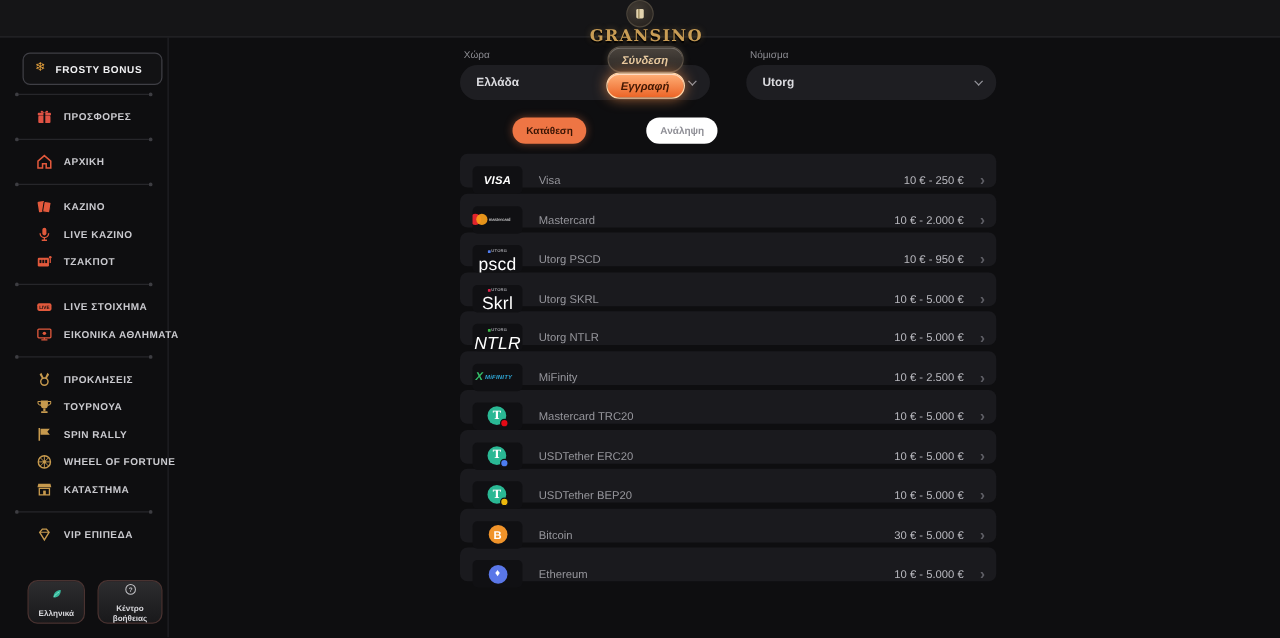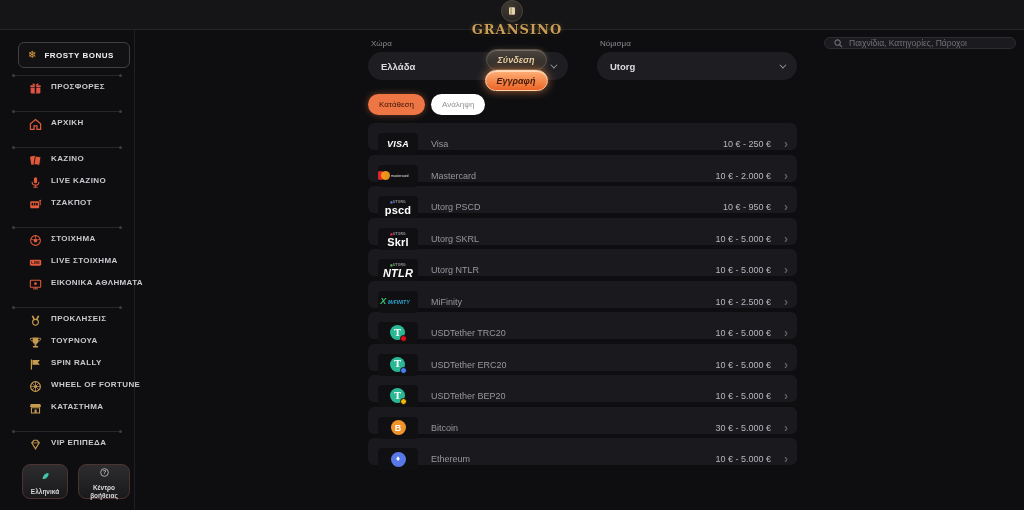--- a/index.html
+++ b/index.html
@@ -78,21 +78,21 @@
   .side-divider {
     height:1px; background:#26262a; margin:6.5px 15px; position:relative;
   }
   .side-divider::before, .side-divider::after {
     content:""; position:absolute; top:-1px; width:3px; height:3px;
     border-radius:50%; background:#3d3d42;
   }
   .side-divider::before { left:-3px; }
   .side-divider::after { right:-3px; }
   .side-item {
-    height:22px; display:flex; gap:9px;
+    height:22px; display:flex; align-items:center; gap:9px;
     padding-left:29px; cursor:pointer;
   }
   .side-icon { width:13px; height:13px; display:flex; align-items:center; justify-content:center; flex:0 0 auto; }
   .side-label {
     font-size:8px; font-weight:bold; color:#c9c9ce; letter-spacing:.4px;
     white-space:nowrap;
   }
   .side-footer {
     position:absolute; bottom:11px; left:22px; display:flex; gap:10px;
   }
@@ -116,22 +116,23 @@
   }
   .select-value { font-size:9.5px; color:#dcdce0; font-weight:bold; }
   .chev-down {
     margin-left:auto; width:5px; height:5px;
     border-right:1.4px solid #97979d; border-bottom:1.4px solid #97979d;
     transform:rotate(45deg) translateY(-2px);
   }
   .tabs { display:flex; gap:6px; margin-top:14px; }
   .tab {
     height:21px; border-radius:11px; padding:0 11px;
-    display:flex; align-items:center; font-size:8px; font-weight:normal;
+    display:flex; align-items:center; font-size:8px; font-weight:bold;
     cursor:pointer;
+    margin-left:42px;
   }
   .tab.active { background:#ee7544; color:#3a1505; box-shadow:0 0 7px rgba(238,117,68,.45); }
   .tab.inactive { background:#ffffff; color:#8f8f96; }
   .pay-list { margin-top:8px; }
   .pay-row {
     height:27px; margin-bottom:4.5px; background:#1a1a1e; border-radius:6px;
     display:flex; align-items:center; padding:15px 9px 0 10px; cursor:pointer;
   }
   .pay-tile {
     width:40px; height:22px; background:#101013; border-radius:4px;
@@ -145,21 +146,21 @@
   .lg-visa { color:#fff; font-weight:bold; font-style:italic; font-size:9px; letter-spacing:.2px; }
   .lg-mc { display:flex; align-items:center; }
   .mc-c { width:9px; height:9px; border-radius:50%; display:block; }
   .mc-red { background:#e2242c; }
   .mc-or  { background:#f79e1b; margin-left:-4px; opacity:.92; }
   .mc-t { color:#e8e8ea; font-size:6px; transform:scale(.58); transform-origin:left center; margin-left:1px; white-space:nowrap; }
   .lg-utorg { display:flex; flex-direction:column; align-items:center; line-height:1; }
   .ut-mini { display:flex; align-items:center; gap:1px; margin-bottom:1px; transform:scale(.55); transform-origin:center bottom; }
   .ut-sq { width:4px; height:4px; border-radius:1px; display:block; }
   .ut-txt { font-size:6px; color:#9d9da3; font-weight:bold; letter-spacing:.3px; }
-  .ut-main { color:#fff; font-weight:bold; font-size:11px; letter-spacing:.2px; }
+  .ut-main { color:#fff; font-weight:normal; font-size:14px; letter-spacing:.2px; }
   .ut-main.lower { text-transform:lowercase; }
   .ut-main.italic { font-style:italic; }
   .lg-mif { display:flex; align-items:center; gap:2px; }
   .mif-x { color:#35c06a; font-weight:bold; font-style:italic; font-size:9px; line-height:1; }
   .mif-t { color:#2fa9d8; font-weight:bold; font-style:italic; font-size:6px; transform:scale(.8); transform-origin:left center; letter-spacing:.2px; white-space:nowrap; }
   .lg-usdt { position:relative; width:16px; height:16px; }
   .usdt-c {
     width:15px; height:15px; border-radius:50%; background:#2ab894;
     color:#fff; font-family:"DejaVu Serif",serif; font-weight:bold; font-size:9px;
     display:flex; align-items:center; justify-content:center;
@@ -179,27 +180,20 @@
 <body>
 
 <div class="topbar">
   <div class="logo-circle">
     <svg width="12" height="12" viewBox="0 0 16 16">
       <rect x="4" y="3" width="8" height="10" rx="1.5" fill="#e3d3ae"></rect>
       <line x1="6.8" y1="3" x2="6.8" y2="13" stroke="#8a7648" stroke-width="1.2"></line>
     </svg>
   </div>
   <div class="logo-text">GRANSINO</div>
-  <div class="search">
-    <svg width="9" height="9" viewBox="0 0 10 10">
-      <circle cx="4" cy="4" r="3" stroke="#707077" stroke-width="1.2" fill="none"></circle>
-      <line x1="6.3" y1="6.3" x2="9" y2="9" stroke="#707077" stroke-width="1.2"></line>
-    </svg>
-    <input type="text" placeholder="Παιχνίδια, Κατηγορίες, Πάροχοι" style="">
-  </div>
   <div class="pill-btn btn-login">Σύνδεση</div>
   <div class="pill-btn btn-register">Εγγραφή</div>
 </div>
 
 <div class="sidebar">
   <div class="bonus-btn">
     <span class="bonus-ico">❄</span>
     <span class="bonus-label">FROSTY BONUS</span>
   </div>
   <div>
@@ -256,32 +250,20 @@
             <line x1="13.8" y1="4.5" x2="13.8" y2="9" stroke="#e2593c" stroke-width="1.2"></line>
             <circle cx="13.8" cy="3.4" r="1.3" fill="#e2593c"></circle>
           </svg>
         </span>
         <span class="side-label">ΤΖΑΚΠΟΤ</span>
       </div>
       <div class="side-divider"></div>
       <div class="side-item">
         <span class="side-icon">
           <svg width="13" height="13" viewBox="0 0 16 16">
-            <circle cx="8" cy="8" r="6" fill="none" stroke="#e2593c" stroke-width="1.3"></circle>
-            <path d="M8 5.2 L10.6 7.1 L9.6 10.2 H6.4 L5.4 7.1 Z" fill="#e2593c"></path>
-            <line x1="8" y1="2" x2="8" y2="5.2" stroke="#e2593c"></line>
-            <line x1="10.6" y1="7.1" x2="13.6" y2="6.4" stroke="#e2593c"></line>
-            <line x1="5.4" y1="7.1" x2="2.4" y2="6.4" stroke="#e2593c"></line>
-          </svg>
-        </span>
-        <span class="side-label">ΣΤΟΙΧΗΜΑ</span>
-      </div>
-      <div class="side-item">
-        <span class="side-icon">
-          <svg width="13" height="13" viewBox="0 0 16 16">
             <rect x="1" y="4.5" width="14" height="7.5" rx="1.8" fill="#e2593c"></rect>
             <text x="8" y="10.2" font-size="4.6" font-weight="bold" text-anchor="middle" fill="#0e0e10" font-family="Liberation Sans,sans-serif">LIVE</text>
           </svg>
         </span>
         <span class="side-label">LIVE ΣΤΟΙΧΗΜΑ</span>
       </div>
       <div class="side-item">
         <span class="side-icon">
           <svg width="13" height="13" viewBox="0 0 16 16">
             <rect x="1.6" y="2.8" width="12.8" height="8.6" rx="1" fill="none" stroke="#e2593c" stroke-width="1.3"></rect>
@@ -471,21 +453,21 @@
         <span class="pay-limits">10 € - 2.500 €</span>
         <span class="pay-chev">›</span>
       </div>
       <div class="pay-row">
         <span class="pay-tile">
           <span class="lg-usdt">
             <span class="usdt-c">T</span>
             <span class="usdt-badge" style="background:#e50915"></span>
           </span>
         </span>
-        <span class="pay-name">USDTether TRC20</span>
+        <span class="pay-name">Mastercard TRC20</span>
         <span class="pay-limits">10 € - 5.000 €</span>
         <span class="pay-chev">›</span>
       </div>
       <div class="pay-row">
         <span class="pay-tile">
           <span class="lg-usdt">
             <span class="usdt-c">T</span>
             <span class="usdt-badge" style="background:#4d7df2"></span>
           </span>
         </span>

